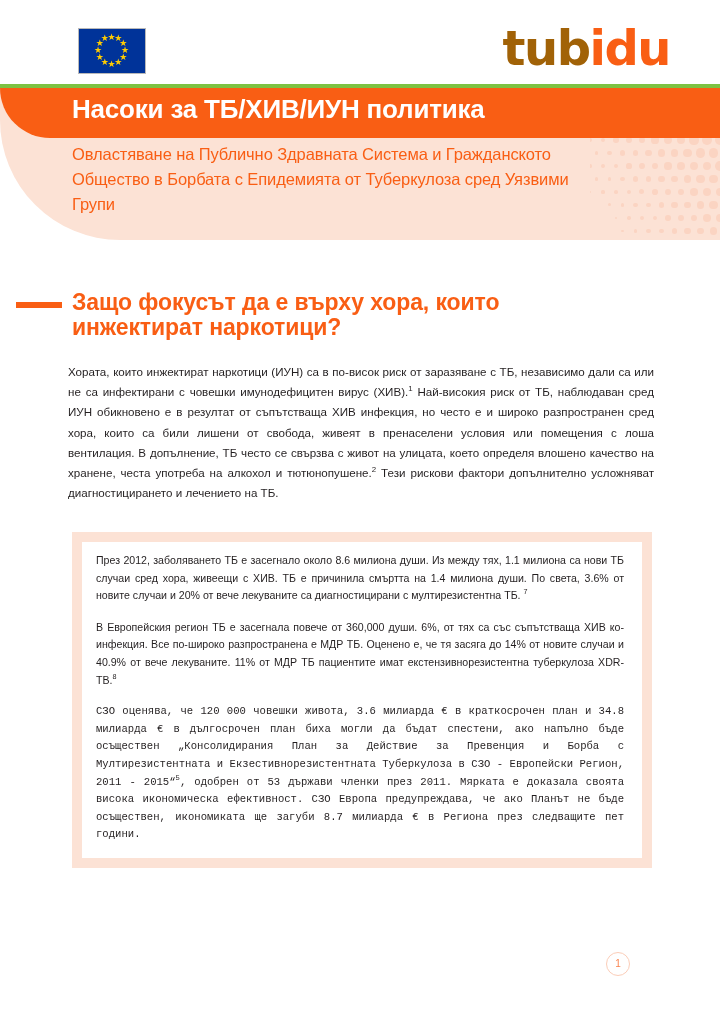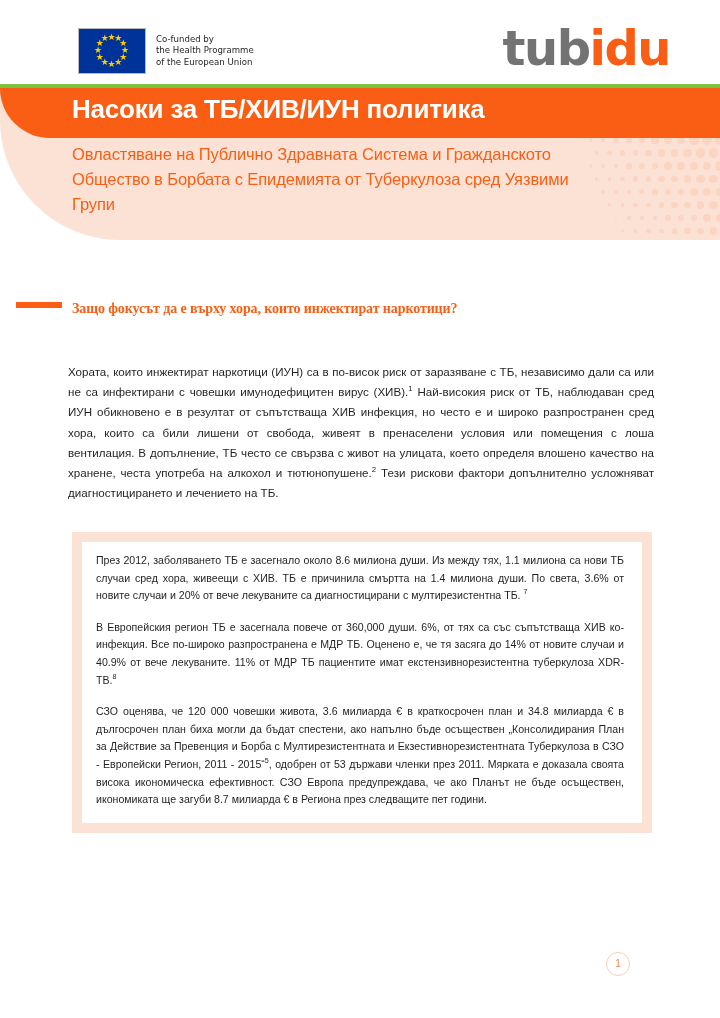--- a/index.html
+++ b/index.html
@@ -61,21 +61,21 @@
 
   .brand-logo {
     position: absolute;
     right: 50px; top: 24px;
     font-size: 48px;
     line-height: 48px;
     font-weight: bold;
     letter-spacing: -1.5px;
     font-family: "DejaVu Sans", sans-serif;
   }
-  .brand-logo .tub { color: #737373; }
+  .brand-logo .tub { color: #a16207; }
   .brand-logo .idu { color: #f95e14; }
 
   
   .green-rule {
     position: absolute;
     left: 0; top: 84px;
     width: 720px; height: 4px;
     background: #7DC242;
   }
 
@@ -141,26 +141,25 @@
   .head-rule {
     position: absolute;
     left: 16px; top: 12px;
     width: 46px; height: 6px;
     background: #f95e14;
   }
   .head-text {
     position: absolute;
     left: 72px; top: 0;
     width: 520px;
-    font-size: 14px;
-    line-height: 38px;
+    font-size: 23px;
+    line-height: 25px;
     font-weight: bold;
     color: #f95e14;
     letter-spacing: -0.1px;
-    font-family: Liberation Serif, serif;
   }
 
   
   .body-para {
     position: absolute;
     left: 68px; top: 362px;
     width: 586px;
     font-size: 11.6px;
     line-height: 20.2px;
     text-align: justify;
@@ -181,21 +180,21 @@
     background: #ffffff;
     padding: 10px 18px 12px 14px;
   }
   .stats-inner p {
     margin: 0 0 14px 0;
     font-size: 10.6px;
     line-height: 17.6px;
     text-align: justify;
     color: #231f20;
   }
-  .stats-inner p:last-child { margin-bottom: 2px; }
+  .stats-inner p:last-child { margin-bottom: 2px; font-family: Liberation Mono, monospace; }
 
   
   .page-num {
     position: absolute;
     left: 606px; top: 952px;
     width: 22px; height: 22px;
     border: 1px solid #fbcdb8;
     border-radius: 50%;
     color: #f9834f;
     font-size: 10px;
@@ -216,23 +215,20 @@
         <span class="star" style="left: 46.5px; top: 22px;"></span>
         <span class="star" style="left: 44.6913px; top: 28.75px;"></span>
         <span class="star" style="left: 39.75px; top: 33.6913px;"></span>
         <span class="star" style="left: 33px; top: 35.5px;"></span>
         <span class="star" style="left: 26.25px; top: 33.6913px;"></span>
         <span class="star" style="left: 21.3087px; top: 28.75px;"></span>
         <span class="star" style="left: 19.5px; top: 22px;"></span>
         <span class="star" style="left: 21.3087px; top: 15.25px;"></span>
         <span class="star" style="left: 26.25px; top: 10.3087px;"></span>
       </div>
-    <div class="eu-caption">Co-funded by
-the Health Programme
-of the European Union</div>
   </div>
 
   <div class="brand-logo"><span class="tub">tub</span><span class="idu">idu</span></div>
 
 </div>
 
 <div class="green-rule"></div>
 
 <div class="banner-wrap">
   <div class="banner-peach"></div>

